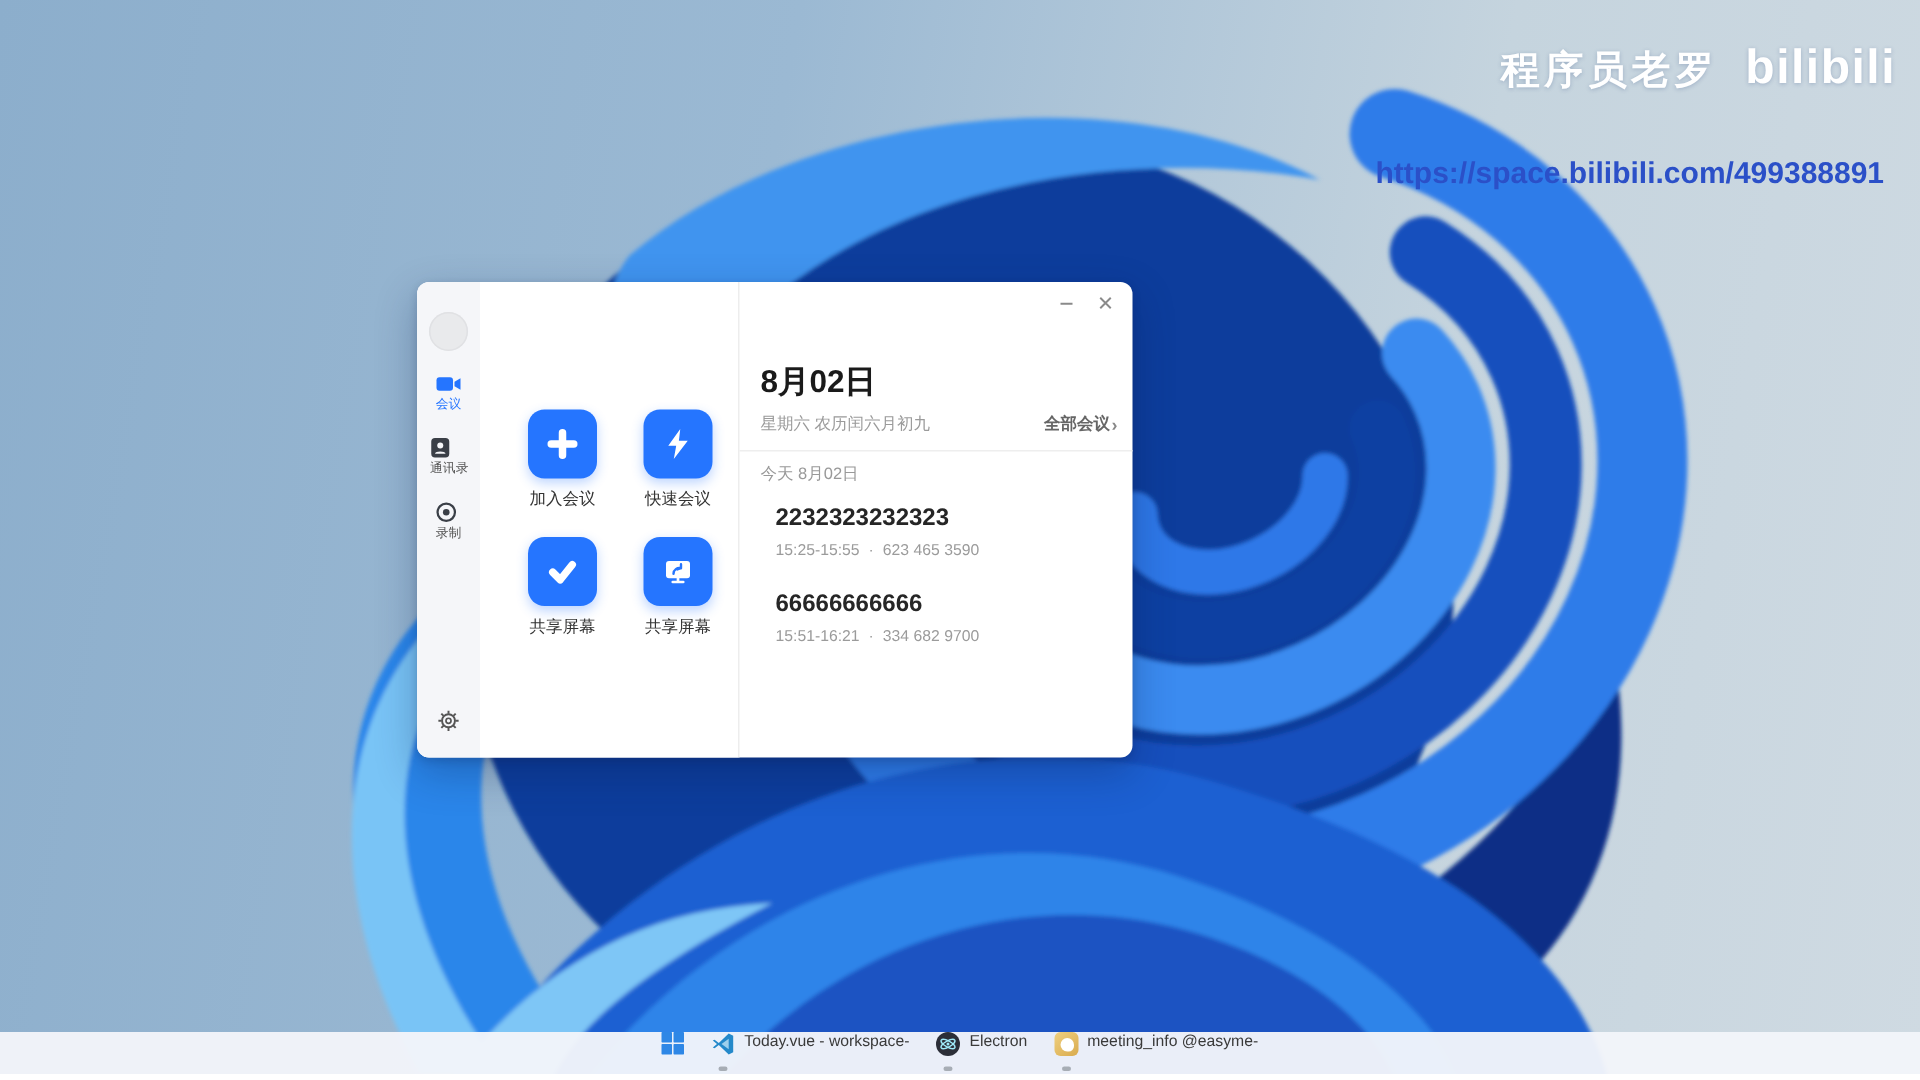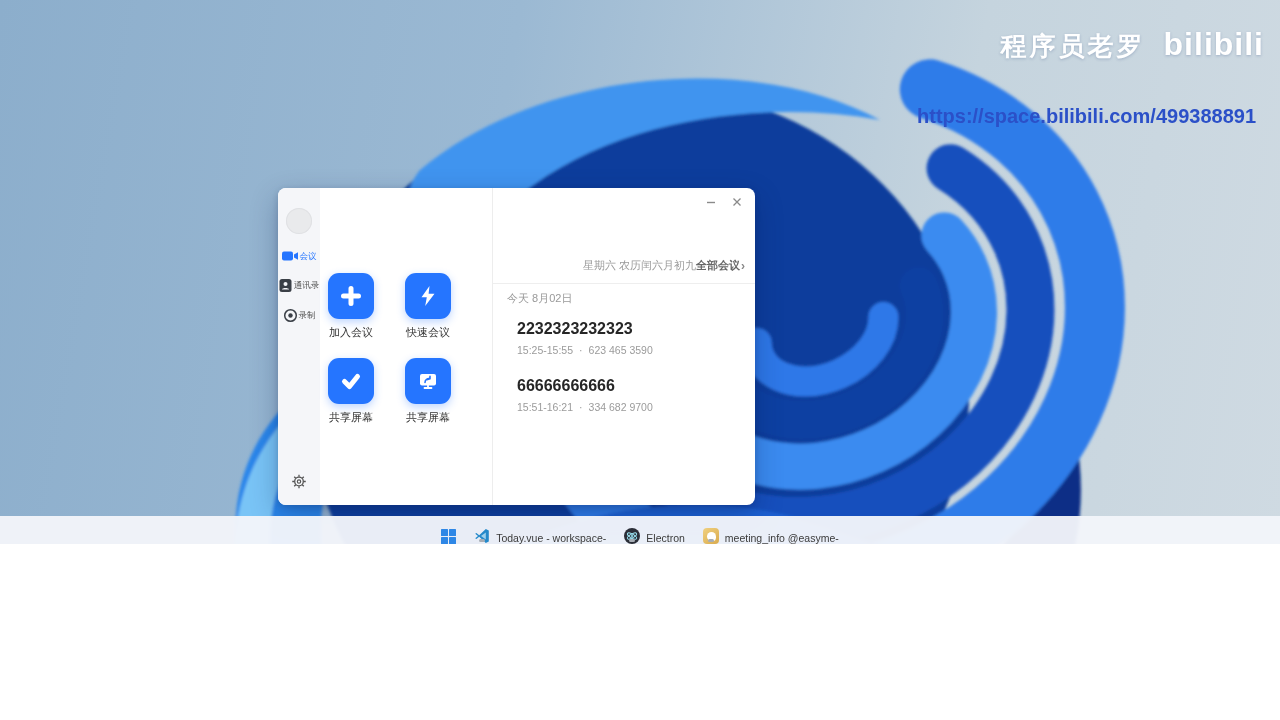--- a/index.html
+++ b/index.html
@@ -1,18 +1,18 @@
 <!DOCTYPE html>
 <html><head>
 <meta charset="utf-8">
 <style>
   * { margin:0; padding:0; box-sizing:border-box; }
   html,body { width:1280px; height:720px; overflow:hidden; }
   body { font-family:"Liberation Sans","DejaVu Sans",sans-serif; }
-  .stage { position:relative; width:1280px; height:544px; overflow:hidden;
+  .stage { position:relative; width:1280px; height:716px; overflow:hidden;
            background:linear-gradient(100deg,#8caecc 0%,#9bb9d3 38%,#c5d4de 72%,#cfdae2 100%); }
   .bloom { position:absolute; left:0; top:0; }
 
   
   .brand-row { position:absolute; top:26px; right:16px; display:flex; align-items:baseline; gap:18px; }
   .channel-name { color:#fff; font-size:26px; font-weight:700; letter-spacing:3px;
                   text-shadow:0 1px 3px rgba(30,60,120,.25); }
   .bili-logo { color:#fff; font-size:32px; font-weight:700; letter-spacing:1px;
                text-shadow:0 1px 3px rgba(30,60,120,.25); }
   .promo { position:absolute; left:917px; top:100px; font-size:20px; font-weight:700;
@@ -22,51 +22,51 @@
   .app-window { position:absolute; left:278px; top:188px; width:477px; height:317px;
                 background:#fff; border-radius:8px; display:flex;
                 box-shadow:0 10px 28px rgba(10,30,80,.30), 0 2px 6px rgba(10,30,80,.18); }
   .win-controls { position:absolute; top:5px; right:8px; display:flex; gap:6px; z-index:5; }
   .win-btn { width:20px; height:18px; display:flex; align-items:center; justify-content:center; cursor:pointer; }
 
   .side { width:42px; background:#f5f6f9; border-radius:8px 0 0 8px; position:relative;
           display:flex; flex-direction:column; align-items:center; flex:0 0 42px; }
   .avatar { width:26px; height:26px; border-radius:50%; background:#e9eaec; margin-top:20px;
             box-shadow:inset 0 0 0 1px #e0e1e4; }
-  .nav-item { margin-top:15px; display:flex; flex-direction:row; align-items:center; gap:0; cursor:pointer; }
+  .nav-item { margin-top:15px; display:flex; flex-direction:column; gap:0; cursor:pointer; }
   .nav-label { font-size:9px; color:#555; transform:scale(.95); white-space:nowrap; }
   .nav-item.active .nav-label { color:#2575ff; }
   .side-gear { position:absolute; bottom:12px; left:50%; transform:translateX(-50%); cursor:pointer; }
 
   .main { flex:0 0 172px; position:relative; background:#fff; }
-  .action-grid { position:absolute; left:8px; top:85px; display:grid;
+  .action-grid { position:absolute; left:32px; top:85px; display:grid;
                  grid-template-columns:46px 46px; column-gap:31px; row-gap:18px; }
   .action { display:flex; flex-direction:column; align-items:center; cursor:pointer; }
   .action-btn { width:46px; height:46px; border-radius:11px; background:#2575ff;
                 display:flex; align-items:center; justify-content:center;
                 box-shadow:0 3px 8px rgba(37,117,255,.30); }
   .action-label { margin-top:6px; font-size:11px; color:#333; white-space:nowrap; }
 
   .panel { flex:1; border-left:1px solid #ededed; position:relative; padding:52px 10px 0 14px; }
   .date-title { font-size:21px; font-weight:700; color:#1a1a1a; }
-  .sub-row { display:flex; justify-content:flex-end; align-items:center; margin-top:18px; }
+  .sub-row { display:flex; justify-content:space-between; align-items:center; margin-top:7px; }
   .date-sub { font-size:11px; color:#9b9b9b; }
   .all-meetings { font-size:11px; color:#666; cursor:pointer; display:flex; align-items:center; gap:1px;font-weight:bold; }
   .chev { font-size:12px; color:#888; }
   .panel-divider { height:1px; background:#eee; margin:10px -10px 0 -14px; }
   .today-label { font-size:11px; color:#999; margin-top:7px; }
   .meeting-list { margin-top:14px; }
   .meeting-item { padding:0 0 0 10px; margin-bottom:21px; cursor:pointer; }
   .meeting-title { font-size:16px; color:#262626; font-weight:700; }
   .meeting-detail { margin-top:6px; font-size:10.5px; color:#9b9b9b; display:flex; gap:6px; align-items:center; }
 
   
   .taskbar { position:absolute; left:0; bottom:0; width:1280px; height:28px;
              background:rgba(242,245,250,.96); display:flex; align-items:center; justify-content:center; gap:2px; }
-  .tb-item { position:relative; height:28px; display:flex; align-items:flex-end; gap:6px;
+  .tb-item { position:relative; height:28px; display:flex; align-items:flex-start; gap:6px;
              padding:0 8px; cursor:pointer; border-radius:4px; }
   .tb-label { font-size:10.5px; color:#3a3a3a; white-space:nowrap; }
   .tb-indicator { position:absolute; bottom:2px; left:16px; transform:translateX(-50%);
                   width:6px; height:3px; border-radius:2px; background:#a7adb5; }
   .win-logo { width:15px; height:15px; display:grid; grid-template-columns:1fr 1fr; gap:1.5px; }
   .win-logo span { background:#2e87e6; border-radius:0.5px; }
   .folder-ic { position:relative; width:16px; height:12px; margin-top:2px; }
   .folder-ic .back { position:absolute; inset:0; background:#e9bb4f; border-radius:2px; }
   .folder-ic .tab { position:absolute; top:-2px; left:0; width:7px; height:4px; background:#e9c05a; border-radius:2px 2px 0 0; }
   .folder-ic .front { position:absolute; left:0; right:0; bottom:0; height:8px; background:#f8d775; border-radius:1px 1px 2px 2px; }
@@ -207,20 +207,21 @@
               <path d="M11 15.5 L11 17 M7.5 18 H14.5" stroke="#fff" stroke-width="1.8" stroke-linecap="round"></path>
             </svg>
           </div>
           <span class="action-label">共享屏幕</span>
         </div>
 
       </div>
     </div>
 
     <div class="panel">
+      <div class="date-title">8月02日</div>
       <div class="sub-row">
         <span class="date-sub">星期六 农历闰六月初九</span>
         <span class="all-meetings">
           <span>全部会议</span>
           <span class="chev">›</span>
         </span>
       </div>
       <div class="panel-divider"></div>
       <div class="today-label">今天 8月02日</div>
 

